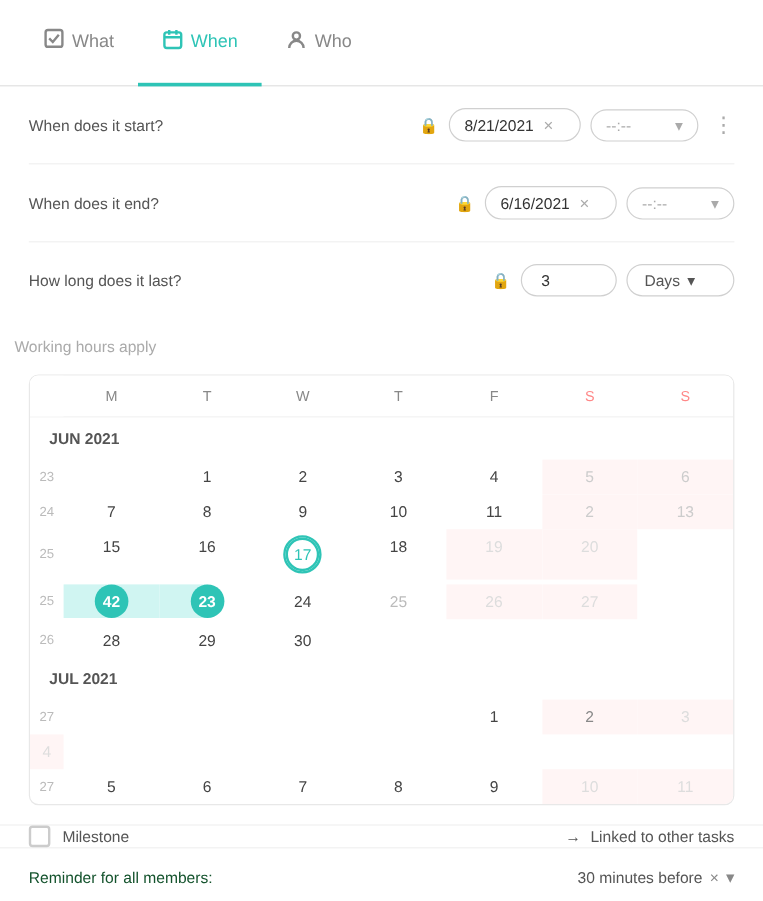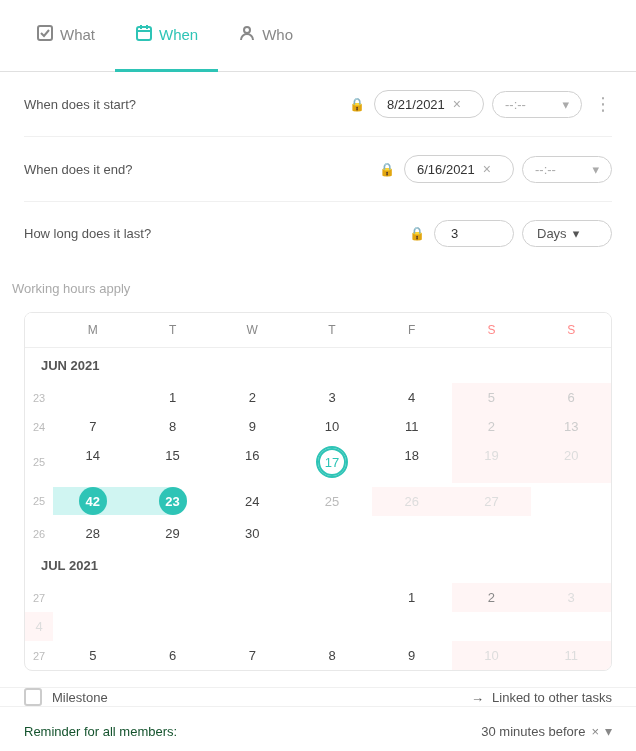--- a/index.html
+++ b/index.html
@@ -437,21 +437,20 @@
       <div class="cal-cell">8</div>
       <div class="cal-cell">9</div>
       <div class="cal-cell">10</div>
       <div class="cal-cell">11</div>
       <div class="cal-cell weekend">2</div>
       <div class="cal-cell weekend">13</div>
     </div>
 
     <div class="cal-row">
       <div class="week-num">25</div>
-      <div class="cal-cell">14</div>
       <div class="cal-cell">15</div>
       <div class="cal-cell">16</div>
       <div class="cal-cell today-circle" style="position:relative; display:flex; align-items:center; justify-content:center;">
         <span style="position:relative; z-index:1; width:28px; height:28px; border:2px solid #2ec4b6; border-radius:50%; display:flex; align-items:center; justify-content:center; color:#2ec4b6;">17</span>
       </div>
       <div class="cal-cell">18</div>
       <div class="cal-cell weekend" style="color:#ddd;">19</div>
       <div class="cal-cell weekend" style="color:#ddd;">20</div>
     </div>
 

